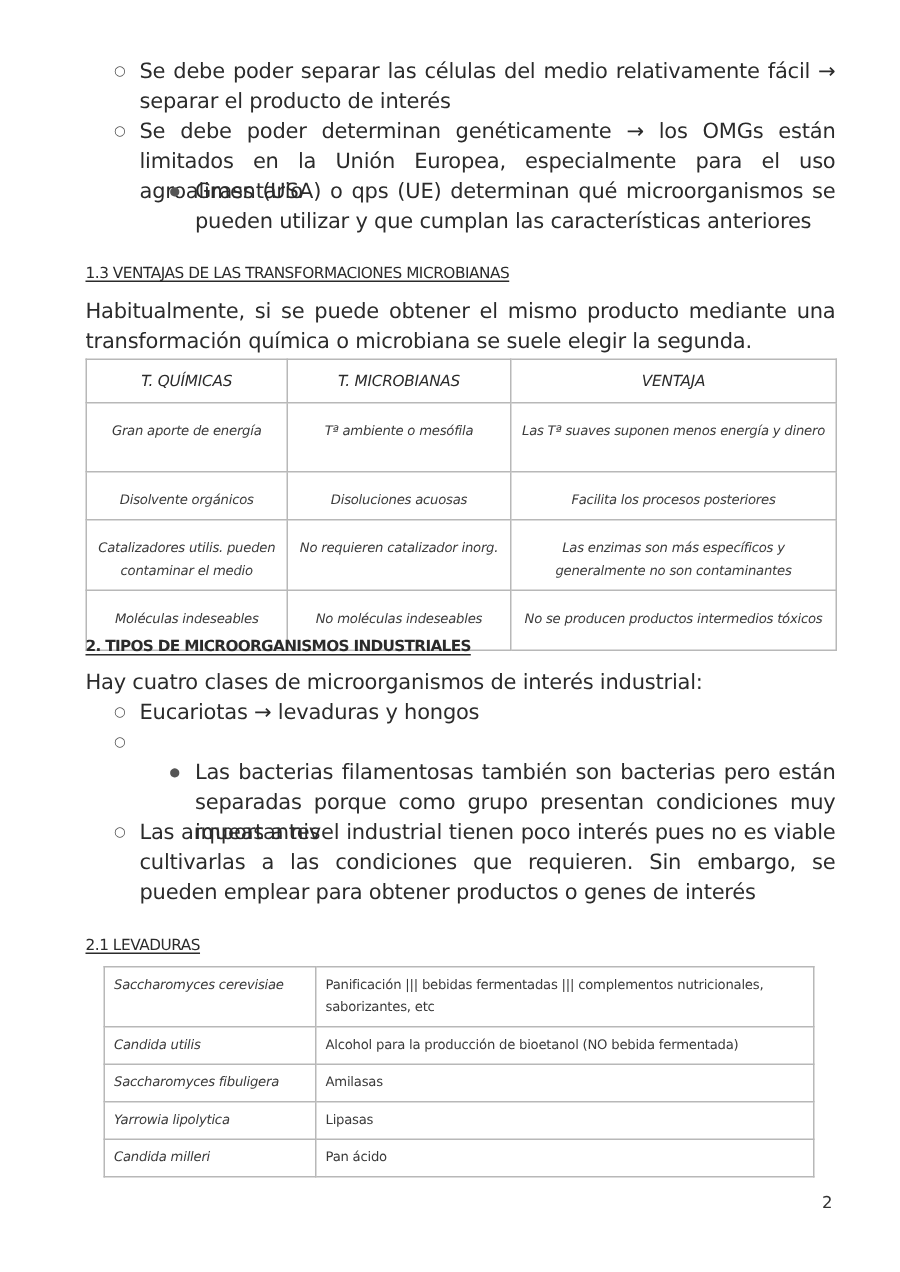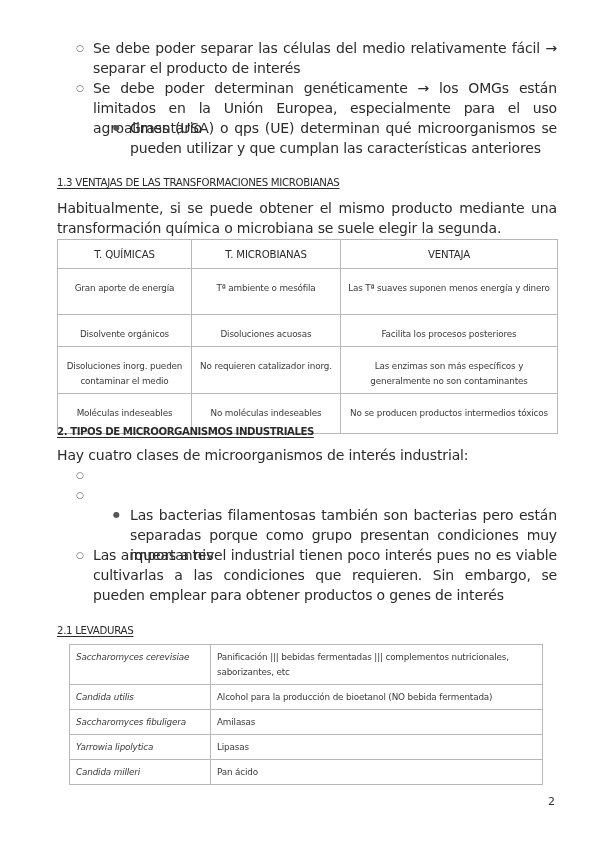--- a/index.html
+++ b/index.html
@@ -35,54 +35,55 @@
 
   <span class="bullet" style="left:76px; top:83px;">○</span>
   <div class="li txt just" style="left:93px; top:78px; width:464px;">Se debe poder determinan genéticamente → los OMGs están limitados en la Unión Europea, especialmente para el uso agroalimentario</div>
 
   <span class="bullet" style="left:113px; top:123px; font-size:8px;">●</span>
   <div class="li txt just" style="left:130px; top:118px; width:427px;">Grass (USA) o qps (UE) determinan qué microorganismos se pueden utilizar y que cumplan las características anteriores</div>
 
   <div class="heading" style="left:57px; top:177px;">1.3 VENTAJAS DE LAS TRANSFORMACIONES MICROBIANAS</div>
   <div class="li txt just" style="left:57px; top:198px; width:500px;">Habitualmente, si se puede obtener el mismo producto mediante una transformación química o microbiana se suele elegir la segunda.</div>
 
-  <table class="t1" style="left:57px; top:239px; width:501px;">
+  <table class="t1" style="left:57px; top:239px; width:501px;font-style:italic;">
     <tbody>
         <tr>
       <th style="width:127px;">T. QUÍMICAS</th>
       <th style="width:142px;">T. MICROBIANAS</th>
       <th>VENTAJA</th>
     </tr>
     <tr style="height:46px;">
       <td>Gran aporte de energía</td>
       <td>Tª ambiente o mesófila</td>
       <td>Las Tª suaves suponen menos energía y dinero</td>
     </tr>
     <tr style="height:25px;">
       <td>Disolvente orgánicos</td>
       <td>Disoluciones acuosas</td>
       <td>Facilita los procesos posteriores</td>
     </tr>
     <tr style="height:39px;">
-      <td>Disoluciones inorg. pueden contaminar el medio</td>
+      <td>Catalizadores utilis. pueden contaminar el medio</td>
       <td>No requieren catalizador inorg.</td>
       <td>Las enzimas son más específicos y generalmente no son contaminantes</td>
     </tr>
     <tr style="height:40px;">
       <td>Moléculas indeseables</td>
       <td>No moléculas indeseables</td>
       <td>No se producen productos intermedios tóxicos</td>
     </tr>
   </tbody>
     </table>
 
   <div class="heading bold" style="left:57px; top:426px;">2. TIPOS DE MICROORGANISMOS INDUSTRIALES</div>
   <div class="li txt" style="left:57px; top:445px; width:500px;">Hay cuatro clases de microorganismos de interés industrial:</div>
 
   <span class="bullet" style="left:76px; top:470px;">○</span>
+  <div class="li txt" style="left:93px; top:465px; width:464px;">Eucariotas → levaduras y hongos</div>
 
   <span class="bullet" style="left:76px; top:490px;">○</span>
 
   <span class="bullet" style="left:113px; top:510px; font-size:8px;">●</span>
   <div class="li txt just" style="left:130px; top:505px; width:427px;">Las bacterias filamentosas también son bacterias pero están separadas porque como grupo presentan condiciones muy importantes</div>
 
   <span class="bullet" style="left:76px; top:550px;">○</span>
   <div class="li txt just" style="left:93px; top:545px; width:464px;">Las arqueas a nivel industrial tienen poco interés pues no es viable cultivarlas a las condiciones que requieren. Sin embargo, se pueden emplear para obtener productos o genes de interés</div>
 
   <div class="heading" style="left:57px; top:625px;">2.1 LEVADURAS</div>

